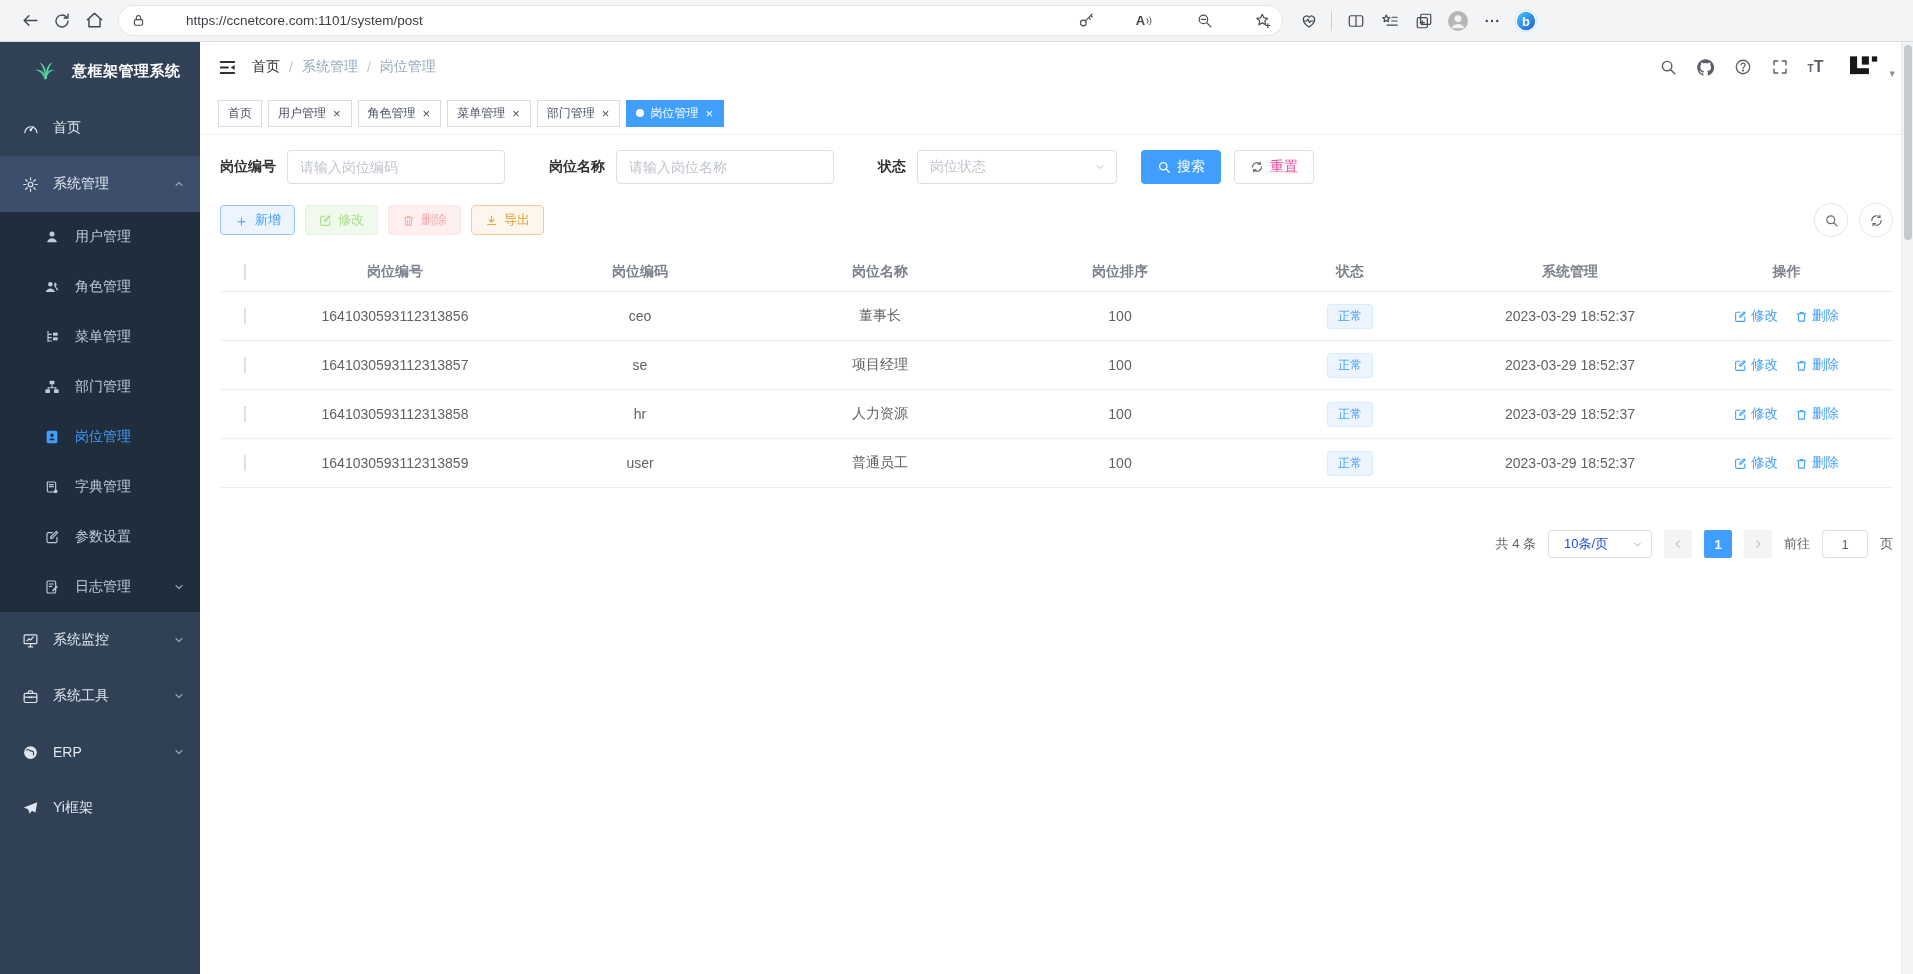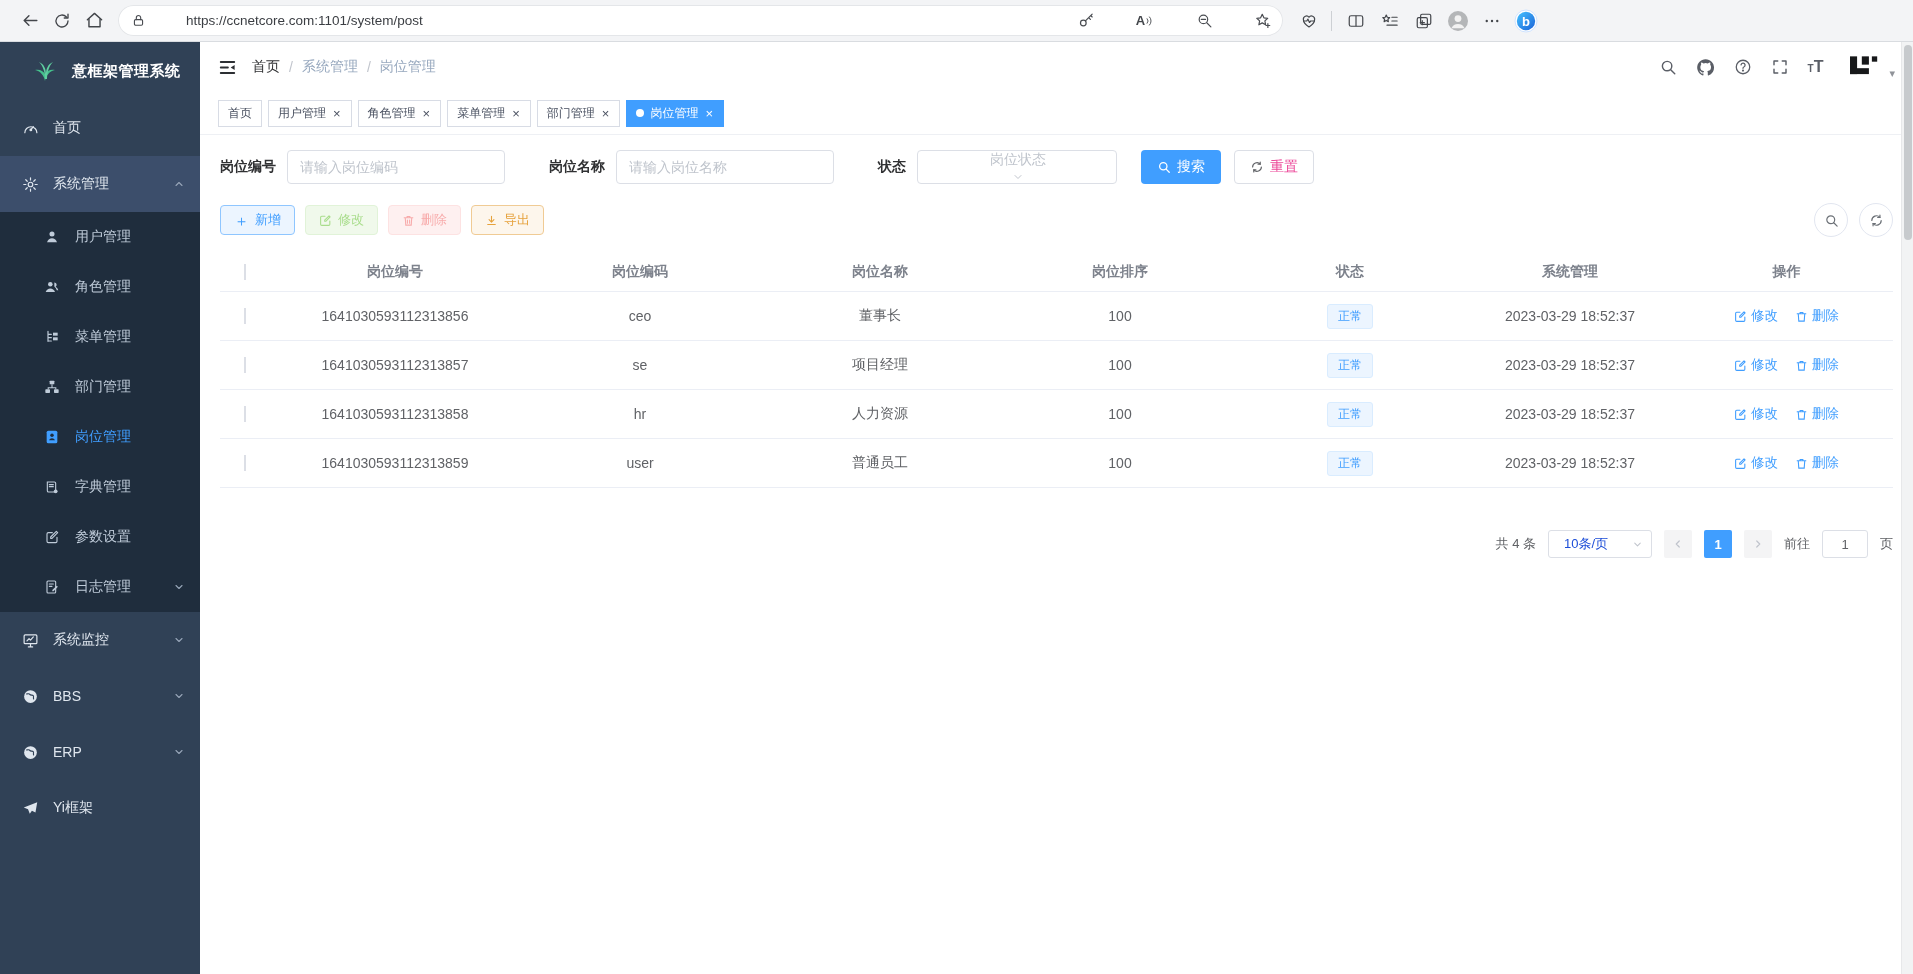--- a/index.html
+++ b/index.html
@@ -71,21 +71,21 @@
   
   .content { flex:1; padding:15px 20px 0; }
   .filter-row { display:flex; align-items:center; }
   .f-group { display:flex; align-items:center; margin-right:44px; }
   .f-label { font-size:14px; font-weight:700; color:#303133; margin-right:11px; white-space:nowrap; }
   .f-input { width:218px; height:34px; border:1px solid #dcdfe6; border-radius:4px;
     padding:0 12px; font-size:14px; color:#606266; outline:none; font-family:inherit; }
   .f-input::placeholder { color:#bfc4cc; }
   .f-select { width:200px; height:34px; border:1px solid #dcdfe6; border-radius:4px;
     display:flex; align-items:center; justify-content:space-between; padding:0 10px 0 12px;
-    font-size:14px; color:#bfc4cc; cursor:pointer;flex-direction:column; }
+    font-size:14px; color:#bfc4cc; cursor:pointer; }
   .btn { height:34px; border-radius:4px; border:1px solid transparent; padding:0 15px;
     display:inline-flex; align-items:center; gap:6px; font-size:14px; cursor:pointer; font-family:inherit; }
   .btn-search { background:#409eff; color:#fff; }
   .btn-reset { background:#fff; border-color:#dcdfe6; color:#ec4899; margin-left:13px; }
 
   .toolbar { margin-top:19px; display:flex; align-items:center; }
   .tb-btn { height:30px; border-radius:4px; padding:0 13px; margin-right:10px;
     display:inline-flex; align-items:center; gap:6px; font-size:13px; border:1px solid; cursor:pointer; }
   .tb-add { background:#ecf5ff; border-color:#8fc6ff; color:#409eff; }
   .tb-edit { background:#f0f9eb; border-color:#e1f3d8; color:#a9dd8c; cursor:not-allowed; }
@@ -380,35 +380,35 @@
           </svg>
       </span>
       <span>系统监控</span>
       <span class="chev">
         <svg width="12" height="12" viewBox="0 0 24 24" fill="none" stroke="currentColor" stroke-width="2.2" stroke-linecap="round" stroke-linejoin="round">
             <path d="M6 9l6 6 6-6"></path>
           </svg>
       </span>
     </div>
 
-
     <div class="s-item">
       <span class="s-icon">
-        <svg width="17" height="17" viewBox="0 0 24 24">
-            <circle cx="12" cy="12" r="9" fill="currentColor"></circle>
-            <path d="M6 8c2 1 4-1 5 1s4 0 5 2-1 4 1 5" stroke="#304156" stroke-width="1.6" fill="none"></path>
-          </svg>
-      </span>
-      <span>BBS</span>
+        <svg width="17" height="17" viewBox="0 0 24 24" fill="none" stroke="currentColor" stroke-width="1.7" stroke-linejoin="round">
+            <rect x="3" y="7.5" width="18" height="13" rx="2"></rect>
+            <path d="M9 7.5V6a2 2 0 0 1 2-2h2a2 2 0 0 1 2 2v1.5M3 13h18M10.5 11.5v3M13.5 11.5v3"></path>
+          </svg>
+      </span>
+      <span>系统工具</span>
       <span class="chev">
         <svg width="12" height="12" viewBox="0 0 24 24" fill="none" stroke="currentColor" stroke-width="2.2" stroke-linecap="round" stroke-linejoin="round">
             <path d="M6 9l6 6 6-6"></path>
           </svg>
       </span>
     </div>
+
 
     <div class="s-item">
       <span class="s-icon">
         <svg width="17" height="17" viewBox="0 0 24 24">
             <circle cx="12" cy="12" r="9" fill="currentColor"></circle>
             <path d="M6 8c2 1 4-1 5 1s4 0 5 2-1 4 1 5" stroke="#304156" stroke-width="1.6" fill="none"></path>
           </svg>
       </span>
       <span>ERP</span>
       <span class="chev">

